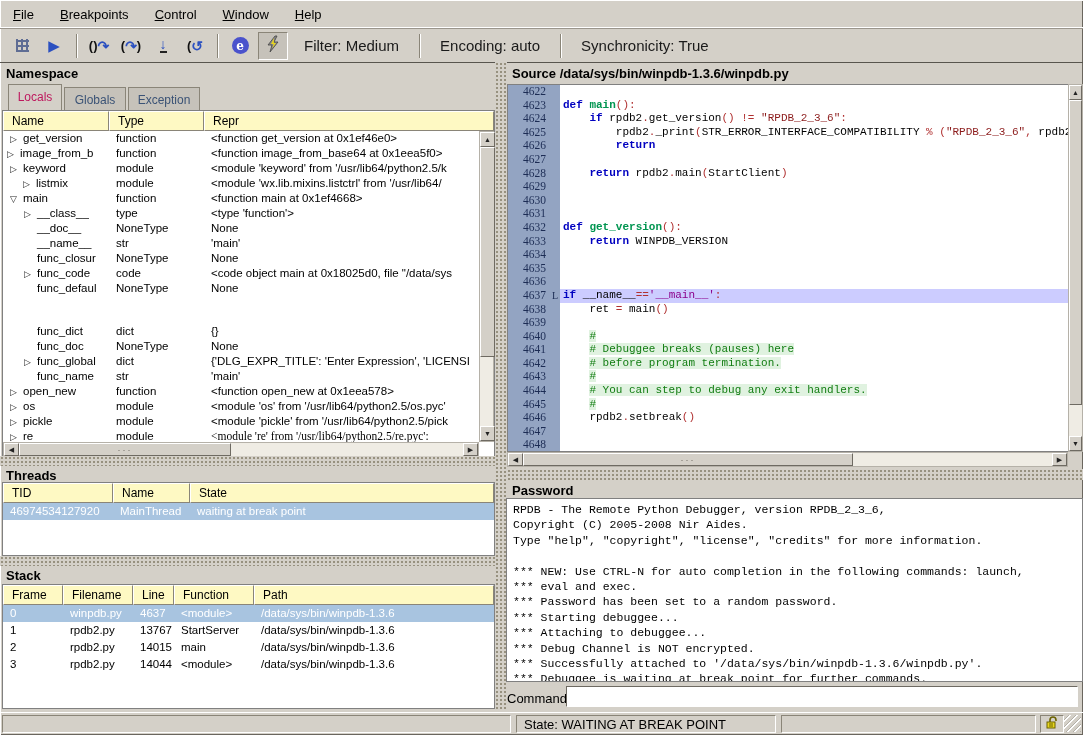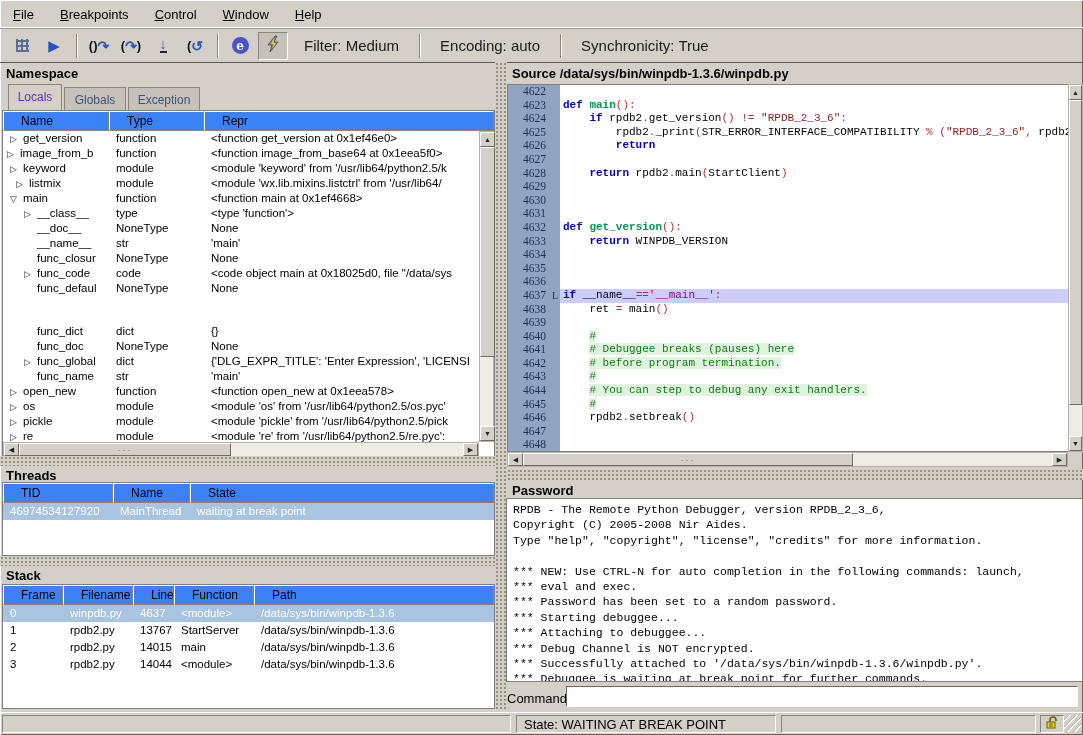--- a/index.html
+++ b/index.html
@@ -26,30 +26,30 @@
   .g-arrow{color:#2b50c0;font-weight:bold;font-size:14px}
   .g-return{color:#2b50c0;font-weight:bold;font-size:14px;border-bottom:2px solid #222;line-height:13px}
   .g-ecircle{width:17px;height:17px;border-radius:50%;background:#4a52cc;color:#fff;font-size:12px;font-weight:bold;
     display:flex;align-items:center;justify-content:center;font-family:"DejaVu Serif",serif}
   
   .sash{position:absolute;background-color:#d4d0c8;
     background-image:radial-gradient(#97917f 0.9px,transparent 1px);background-size:4px 4px}
   .panel-title{position:absolute;font-size:13px;font-weight:bold}
   .listbox{position:absolute;background:#fff;border:1px solid #808080}
   .hdr{display:flex;background:#d4d0c8;height:20px;box-sizing:border-box}
-  .hdr-cell{box-sizing:border-box;font-size:12px;padding:2px 17px;background:#3b82f6;
+  .hdr-cell{box-sizing:border-box;font-size:12px;padding:2px 8px;background:#fef9c3;
     border-top:1px solid #fff;border-left:1px solid #fff;border-right:1px solid #8a8578;border-bottom:1px solid #8a8578;
     overflow:hidden;white-space:nowrap}
   .lrow{display:flex;font-size:11.5px;white-space:nowrap}
   .lcell{box-sizing:border-box;padding:1px 7px;overflow:hidden;white-space:nowrap}
   .sel{background:#a8c4e0;color:#fff}
   
   .tab{position:absolute;box-sizing:border-box;font-size:12px;text-align:center;
     border:1px solid #8a8578;border-bottom:none;background:#c6c2ba;color:#3b5376;padding-top:5px;cursor:default}
-  .tab.active{background:#d4d0c8;color:#6d28d9;z-index:3}
+  .tab.active{background:#d4d0c8;color:#be185d;z-index:3}
   .tw-arrow{display:inline-block;width:13px;color:#222;font-size:9px}
   
   .sb{position:absolute;background:#efece4;border:1px solid #b5b1a8;box-sizing:border-box}
   .sb-btn{position:absolute;background:#d4d0c8;border:1px solid;border-color:#fff #6e6a62 #6e6a62 #fff;
     display:flex;align-items:center;justify-content:center;font-size:7px;color:#222;box-sizing:border-box}
   .sb-thumb{position:absolute;background:#d4d0c8;border:1px solid;border-color:#fff #6e6a62 #6e6a62 #fff;
     display:flex;align-items:center;justify-content:center;color:#6e6a62;font-size:9px;letter-spacing:2px;box-sizing:border-box}
   
   #source-frame{position:absolute;left:507px;top:84px;width:576px;height:368px;background:#fff;
     border:1px solid #808080;box-sizing:border-box;overflow:hidden}
@@ -154,21 +154,21 @@
         <span class="lcell" style="width: 106px; padding-left: 4px;"><span class="tw-arrow">▷</span>image_from_b</span>
         <span class="lcell" style="width: 95px;">function</span>
         <span class="lcell" style="flex: 1 1 0%;">&lt;function image_from_base64 at 0x1eea5f0&gt;</span>
       </div>
       <div class="lrow" style="height: 15px;">
         <span class="lcell" style="width: 106px; padding-left: 7px;"><span class="tw-arrow">▷</span>keyword</span>
         <span class="lcell" style="width: 95px;">module</span>
         <span class="lcell" style="flex: 1 1 0%;">&lt;module 'keyword' from '/usr/lib64/python2.5/k</span>
       </div>
       <div class="lrow" style="height: 15px;">
-        <span class="lcell" style="width: 106px; padding-left: 13px;"><span class="tw-arrow">▷</span>listmix</span>
+        <span class="lcell" style="width: 106px; padding-left: 20px;"><span class="tw-arrow">▷</span>listmix</span>
         <span class="lcell" style="width: 95px;">module</span>
         <span class="lcell" style="flex: 1 1 0%;">&lt;module 'wx.lib.mixins.listctrl' from '/usr/lib64/</span>
       </div>
       <div class="lrow" style="height: 15px;">
         <span class="lcell" style="width: 106px; padding-left: 7px;"><span class="tw-arrow">▽</span>main</span>
         <span class="lcell" style="width: 95px;">function</span>
         <span class="lcell" style="flex: 1 1 0%;">&lt;function main at 0x1ef4668&gt;</span>
       </div>
       <div class="lrow" style="height: 15px;">
         <span class="lcell" style="width: 106px; padding-left: 21px;"><span class="tw-arrow">▷</span>__class__</span>
@@ -231,21 +231,21 @@
         <span class="lcell" style="flex: 1 1 0%;">&lt;module 'os' from '/usr/lib64/python2.5/os.pyc'</span>
       </div>
       <div class="lrow" style="height: 15px;">
         <span class="lcell" style="width: 106px; padding-left: 7px;"><span class="tw-arrow">▷</span>pickle</span>
         <span class="lcell" style="width: 95px;">module</span>
         <span class="lcell" style="flex: 1 1 0%;">&lt;module 'pickle' from '/usr/lib64/python2.5/pick</span>
       </div>
       <div class="lrow" style="height: 15px;">
         <span class="lcell" style="width: 106px; padding-left: 7px;"><span class="tw-arrow">▷</span>re</span>
         <span class="lcell" style="width: 95px;">module</span>
-        <span class="lcell" style="flex: 1 1 0%;">&lt;module 're' from '/usr/lib64/python2.5/re.pyc':</span>
+        <span class="lcell" style="flex: 1 1 0%; font-family: Liberation Serif, serif;">&lt;module 're' from '/usr/lib64/python2.5/re.pyc':</span>
       </div>
       <div class="lrow" style="height: 15px;">
         <span class="lcell" style="width: 106px; padding-left: 7px;"><span class="tw-arrow">▷</span>rpdb2</span>
         <span class="lcell" style="width: 95px;">module</span>
         <span class="lcell" style="flex: 1 1 0%;">&lt;module 'rpdb2' from '/data/sys/bin/winpdb-1.3</span>
       </div>
     </div>
 
   <div class="sb" style="right:0;top:20px;width:15px;bottom:15px">
     <div class="sb-btn" style="left:0;top:0;width:15px;height:15px">▲</div>

